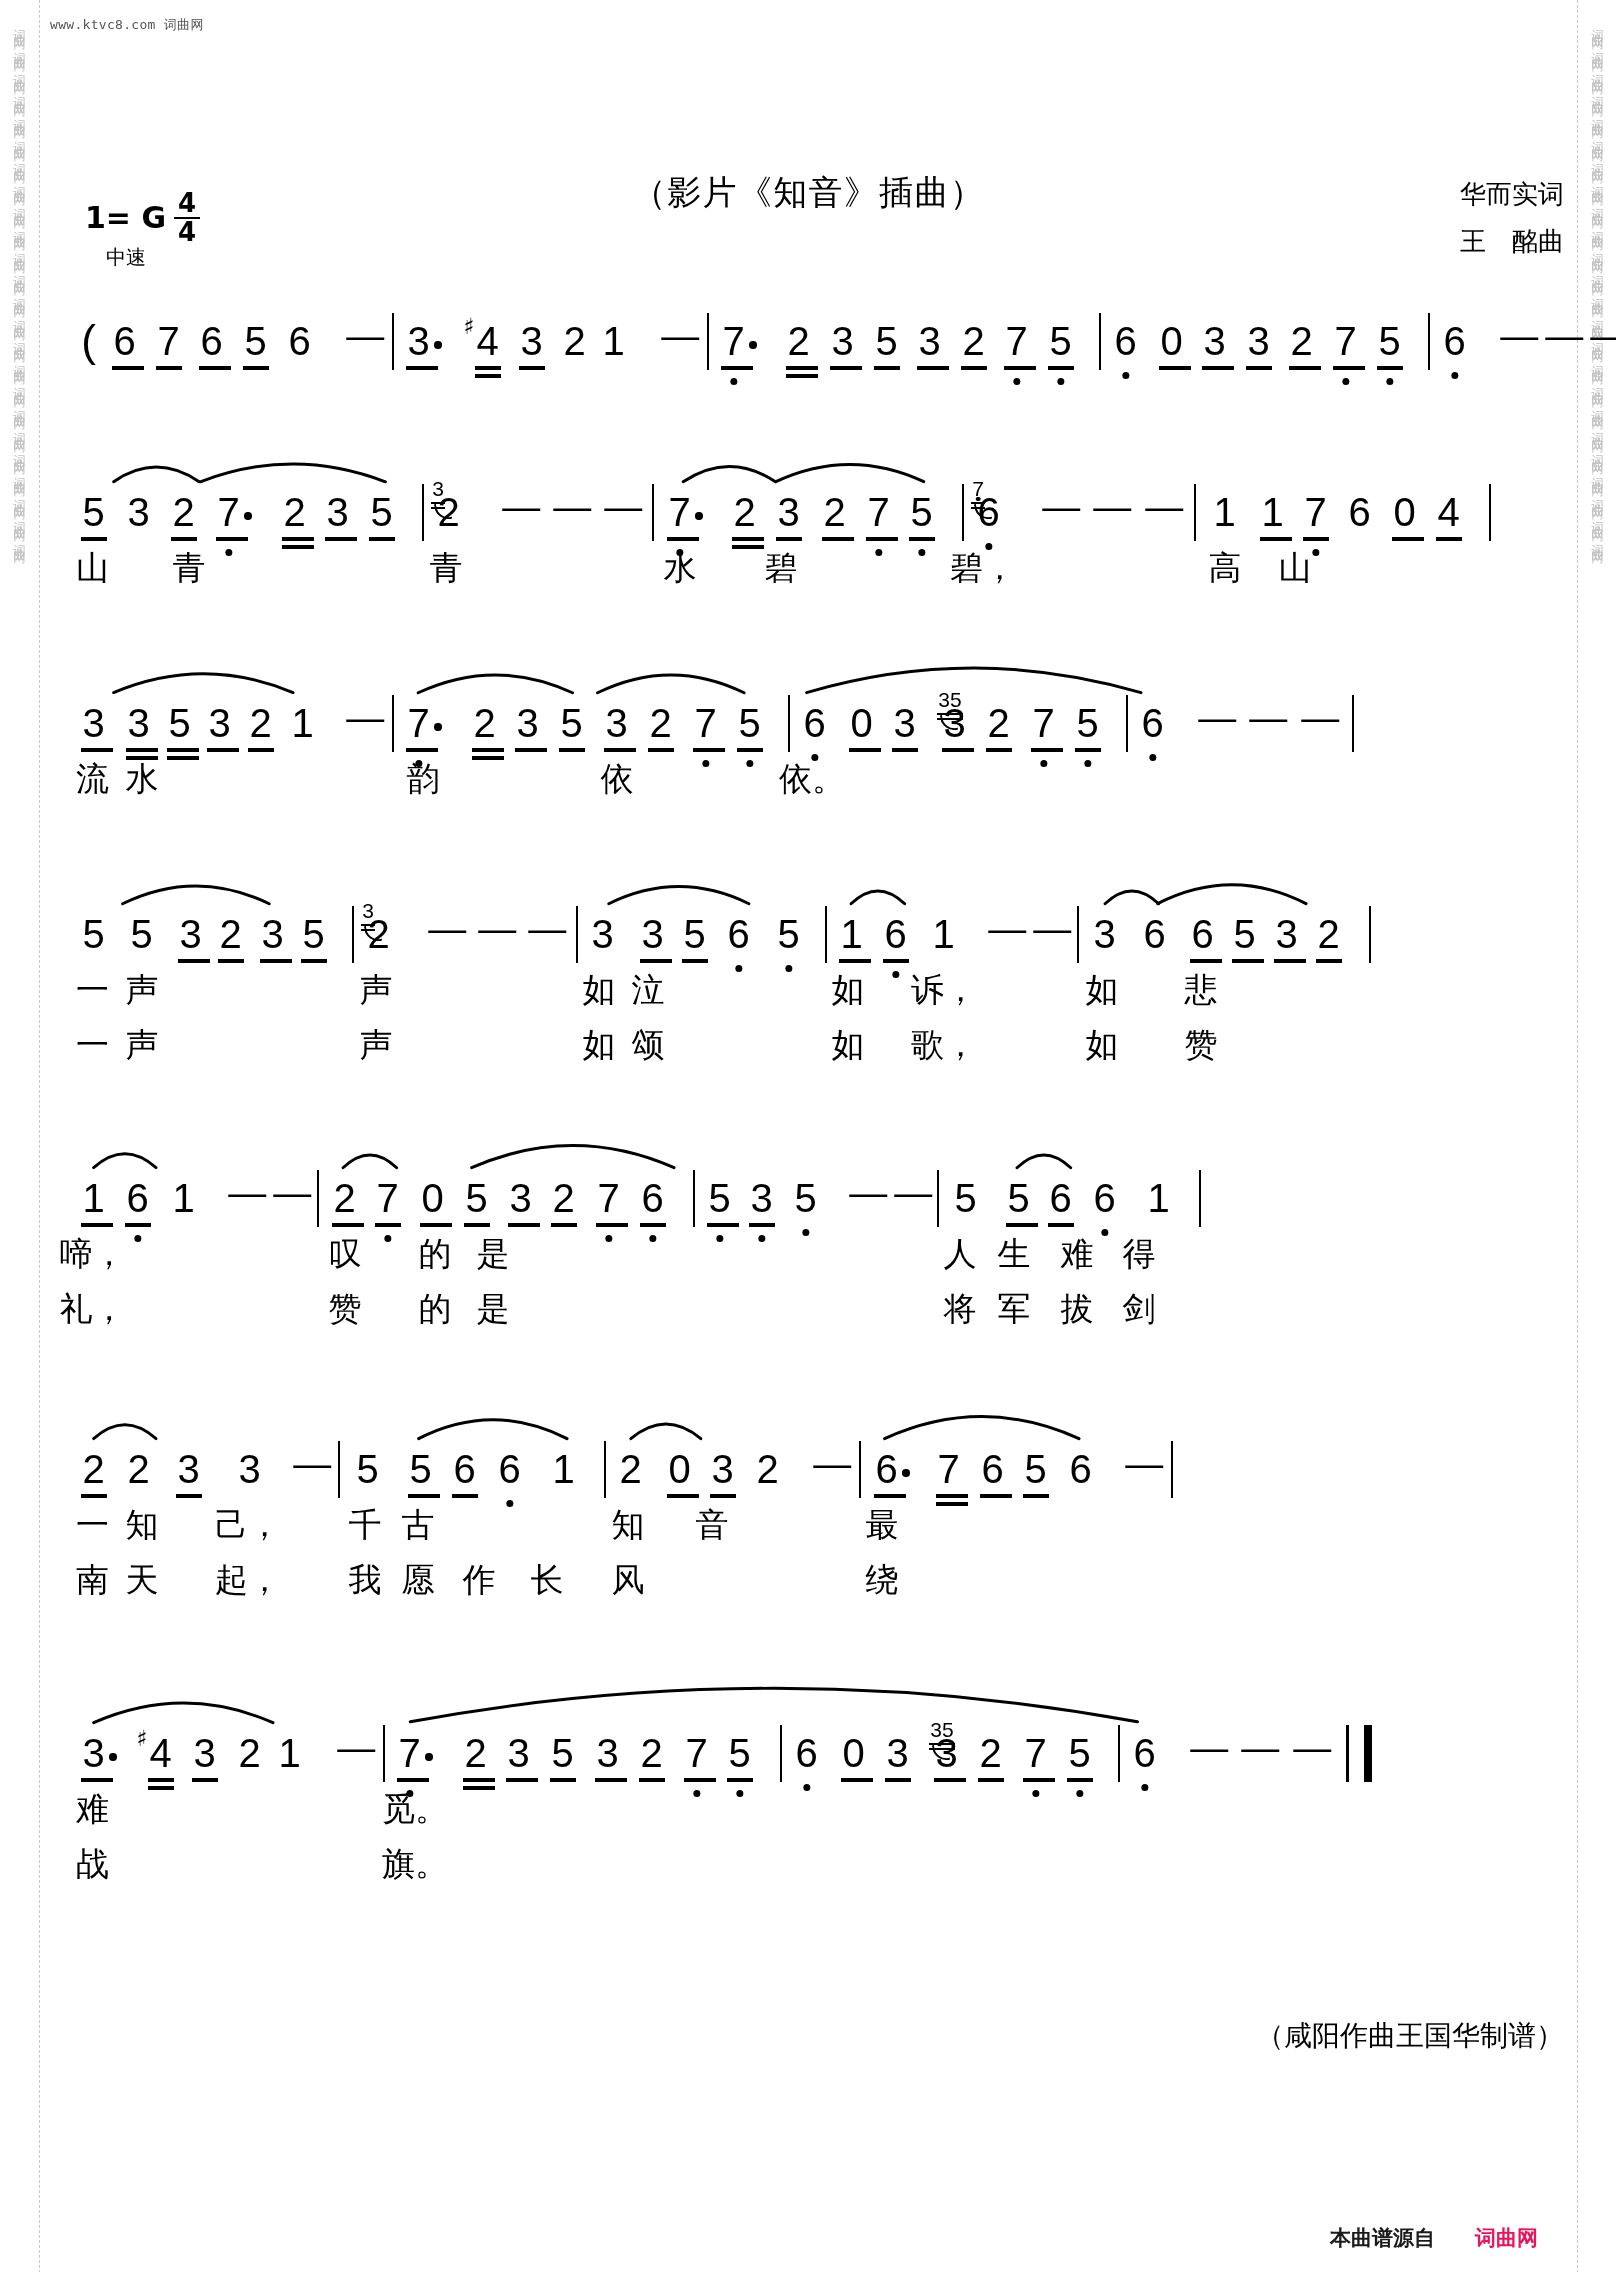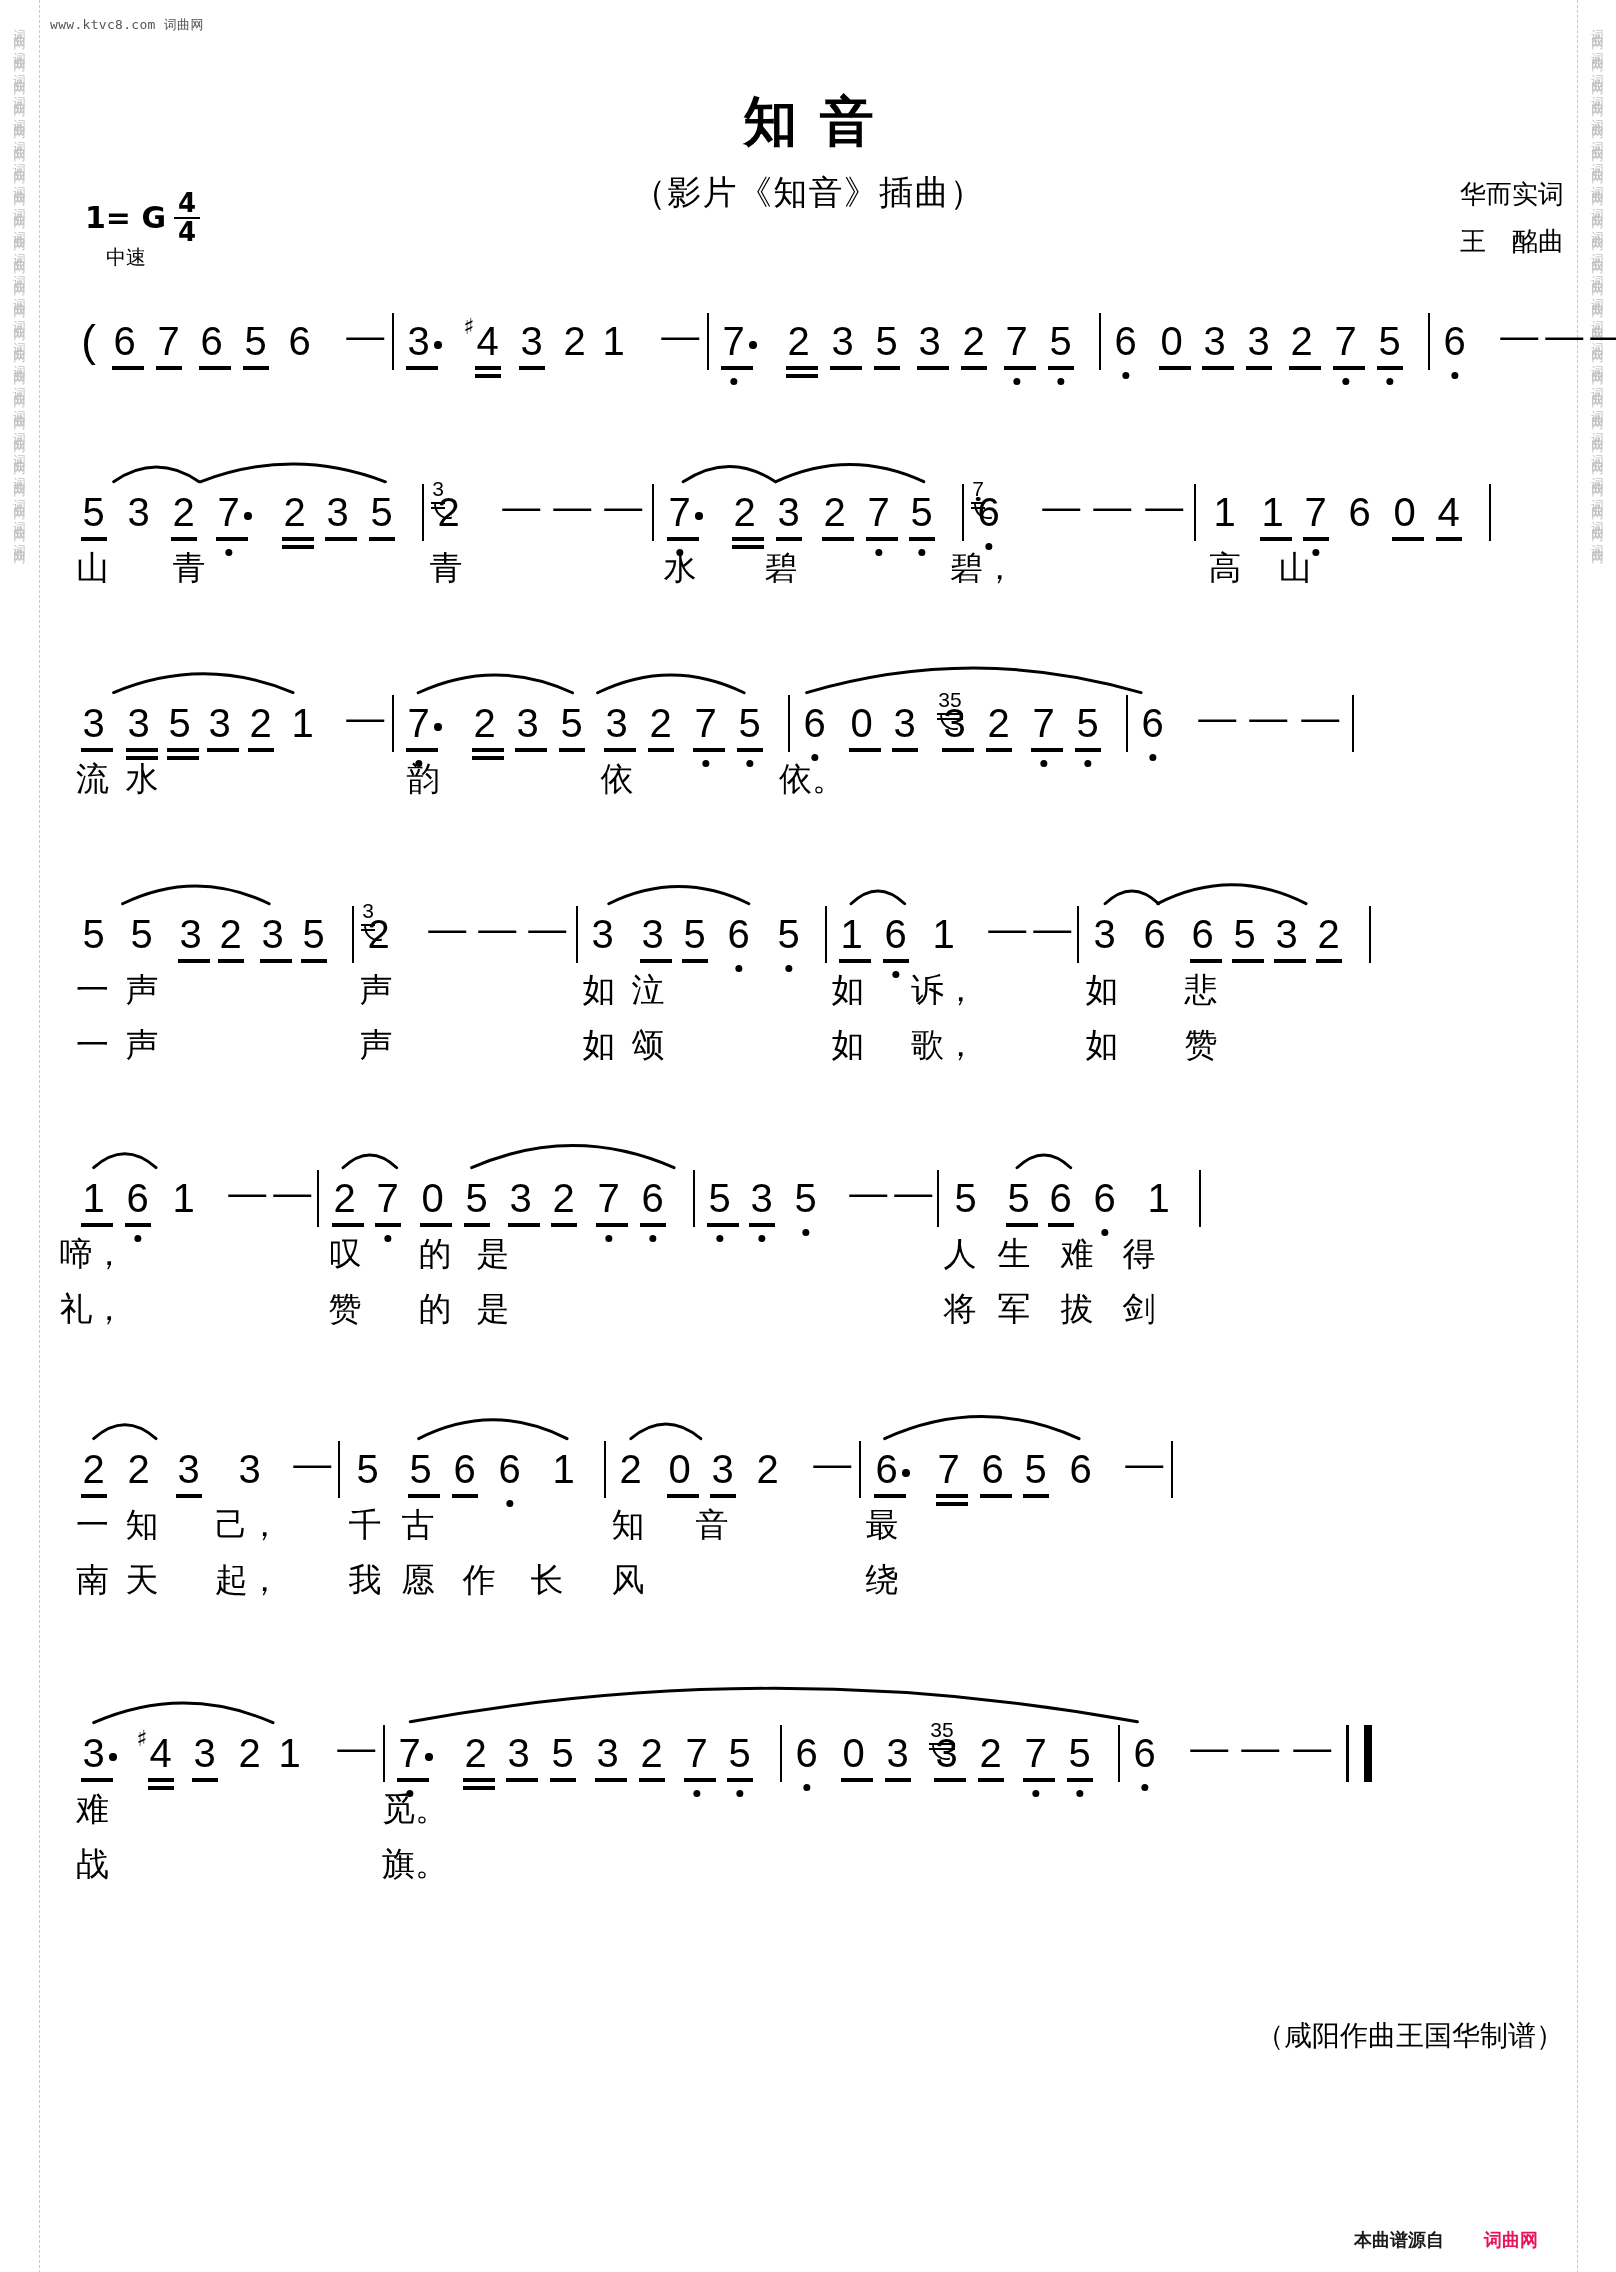--- a/index.html
+++ b/index.html
@@ -28,21 +28,21 @@
   }
 
   .wm-top {
     position:absolute; left:50px; top:16px;
     font-family:"DejaVu Sans Mono","Liberation Mono",monospace;
     font-size:13px; color:#555; letter-spacing:0.3px;
   }
   .wm-top .cn { font-family:"DejaVu Sans",sans-serif; }
   .wm-bottom {
     position:absolute; right:79px; bottom:21px;
-    font-family:"DejaVu Sans", sans-serif; font-size:18px;
+    font-family:"DejaVu Sans", sans-serif; font-size:21px;
     font-weight:bold; color:#1a1a1a; white-space:nowrap;
   }
   .wm-bottom .brand { color:#e8145c; margin-left:40px; }
 
   
   .sheet { position:absolute; left:40px; right:40px; top:0; bottom:0; }
 
   .title {
     position:absolute; top:86px; left:0; right:0; text-align:center;
     font-size:54px; font-weight:bold; letter-spacing:22.4px;
@@ -189,21 +189,20 @@
   <span>www.ktvc8.com</span>
   <span class="cn">词曲网</span>
 </div>
 
 <div class="wm-bottom">
   <span>本曲谱源自</span><span class="brand">词曲网</span>
 </div>
 
 <div class="sheet">
 
-  <div class="title">知音</div>
   <div class="subtitle">（影片《知音》插曲）</div>
   <div class="credit-lyric">华而实词</div>
   <div class="credit-music">王　酩曲</div>
 
   <div class="keysig">
     <span>1= G</span>
     <span class="meter">
       <span class="num">4</span>
       <span class="den">4</span>
     </span>

